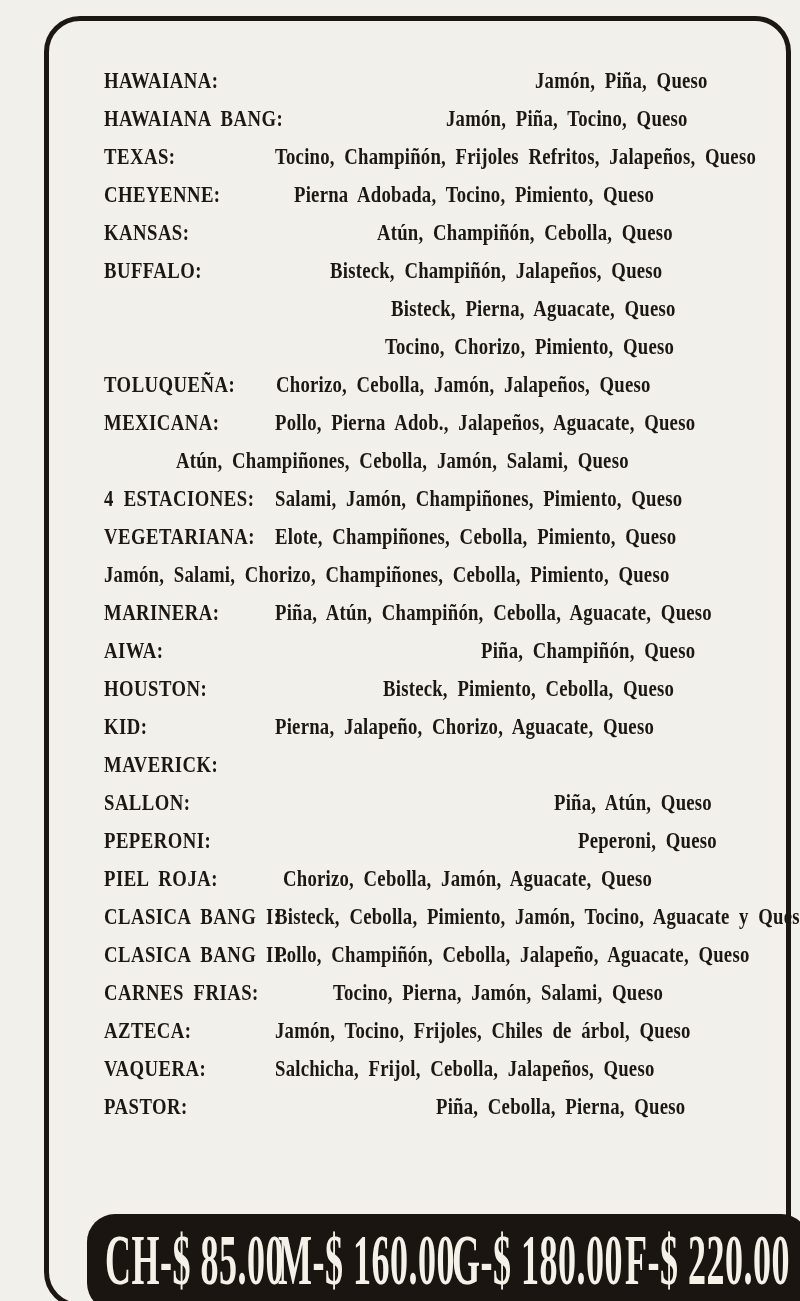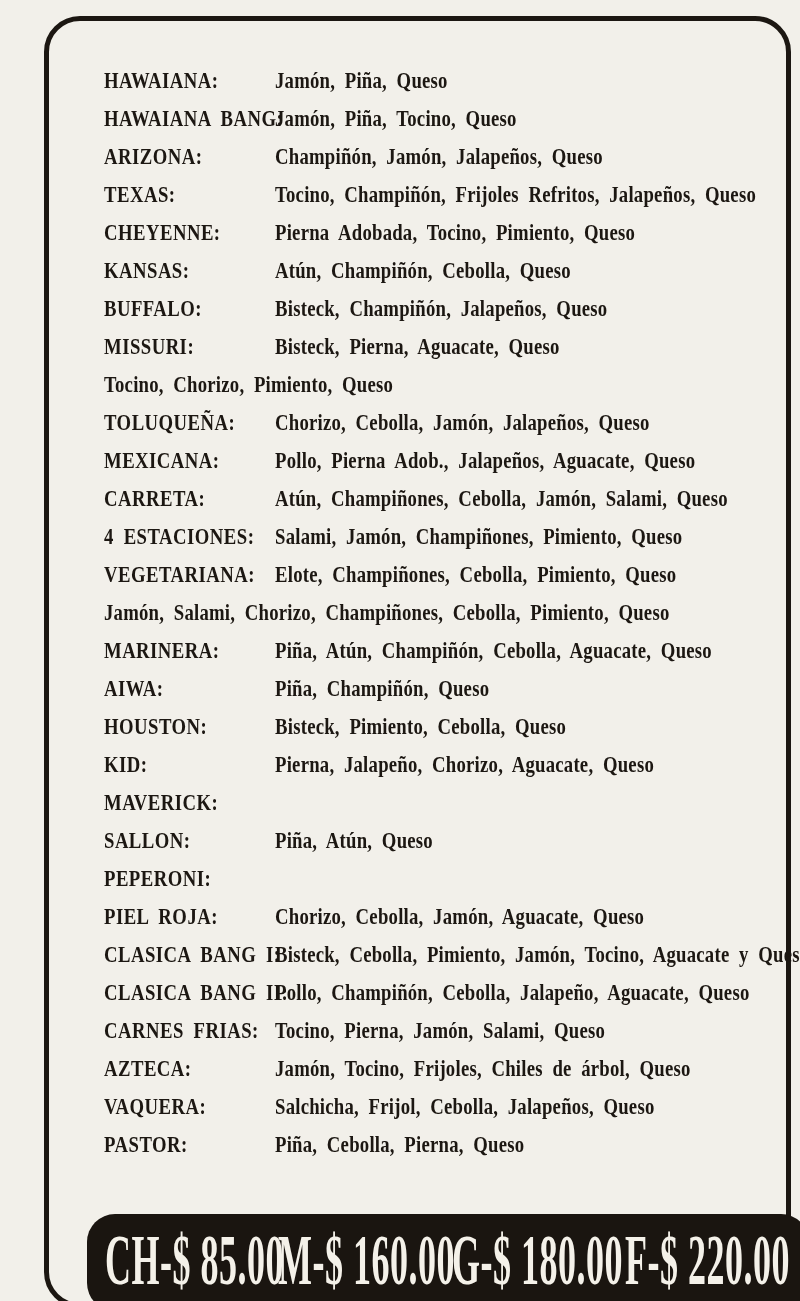--- a/index.html
+++ b/index.html
@@ -39,20 +39,21 @@
     white-space: nowrap;
   }
   .cell-name {
     width: 171px;
     flex: 0 0 171px;
     overflow: visible;
   }
   .cell-ingredients {
     flex: 1;
     overflow: visible;
+    text-align: right;
   }
   .condensed {
     display: inline-block;
     transform: scaleX(0.78);
     transform-origin: 0 50%;
     white-space: nowrap;
   }
   .cell-name .condensed {
     font-size: 24px;
     letter-spacing: 0.6px;
@@ -110,28 +111,20 @@
   <div class="menu-row">
     <div class="cell-name">
       <span class="condensed">HAWAIANA BANG:</span>
     </div>
     <div class="cell-ingredients">
       <span class="condensed">Jamón, Piña, Tocino, Queso</span>
     </div>
   </div>
 
 
-  <div class="menu-row">
-    <div class="cell-name">
-      <span class="condensed">ARIZONA:</span>
-    </div>
-    <div class="cell-ingredients">
-      <span class="condensed">Champiñón, Jamón, Jalapeños, Queso</span>
-    </div>
-  </div>
 
   <div class="menu-row">
     <div class="cell-name">
       <span class="condensed">TEXAS:</span>
     </div>
     <div class="cell-ingredients">
       <span class="condensed">Tocino, Champiñón, Frijoles Refritos, Jalapeños, Queso</span>
     </div>
   </div>
 
@@ -156,23 +149,20 @@
   <div class="menu-row">
     <div class="cell-name">
       <span class="condensed">BUFFALO:</span>
     </div>
     <div class="cell-ingredients">
       <span class="condensed">Bisteck, Champiñón, Jalapeños, Queso</span>
     </div>
   </div>
 
   <div class="menu-row">
-    <div class="cell-name">
-      <span class="condensed">MISSURI:</span>
-    </div>
     <div class="cell-ingredients">
       <span class="condensed">Bisteck, Pierna, Aguacate, Queso</span>
     </div>
   </div>
 
   <div class="menu-row">
     <div class="cell-ingredients">
       <span class="condensed">Tocino, Chorizo, Pimiento, Queso</span>
     </div>
   </div>
@@ -189,23 +179,20 @@
   <div class="menu-row">
     <div class="cell-name">
       <span class="condensed">MEXICANA:</span>
     </div>
     <div class="cell-ingredients">
       <span class="condensed">Pollo, Pierna Adob., Jalapeños, Aguacate, Queso</span>
     </div>
   </div>
 
   <div class="menu-row">
-    <div class="cell-name">
-      <span class="condensed">CARRETA:</span>
-    </div>
     <div class="cell-ingredients">
       <span class="condensed">Atún, Champiñones, Cebolla, Jamón, Salami, Queso</span>
     </div>
   </div>
 
   <div class="menu-row">
     <div class="cell-name">
       <span class="condensed">4 ESTACIONES:</span>
     </div>
     <div class="cell-ingredients">
@@ -275,20 +262,23 @@
       <span class="condensed">SALLON:</span>
     </div>
     <div class="cell-ingredients">
       <span class="condensed">Piña, Atún, Queso</span>
     </div>
   </div>
 
   <div class="menu-row">
     <div class="cell-name">
       <span class="condensed">PEPERONI:</span>
+    </div>
+    <div class="cell-ingredients">
+      <span class="condensed">Peperoni, Queso</span>
     </div>
   </div>
 
   <div class="menu-row">
     <div class="cell-name">
       <span class="condensed">PIEL ROJA:</span>
     </div>
     <div class="cell-ingredients">
       <span class="condensed">Chorizo, Cebolla, Jamón, Aguacate, Queso</span>
     </div>

